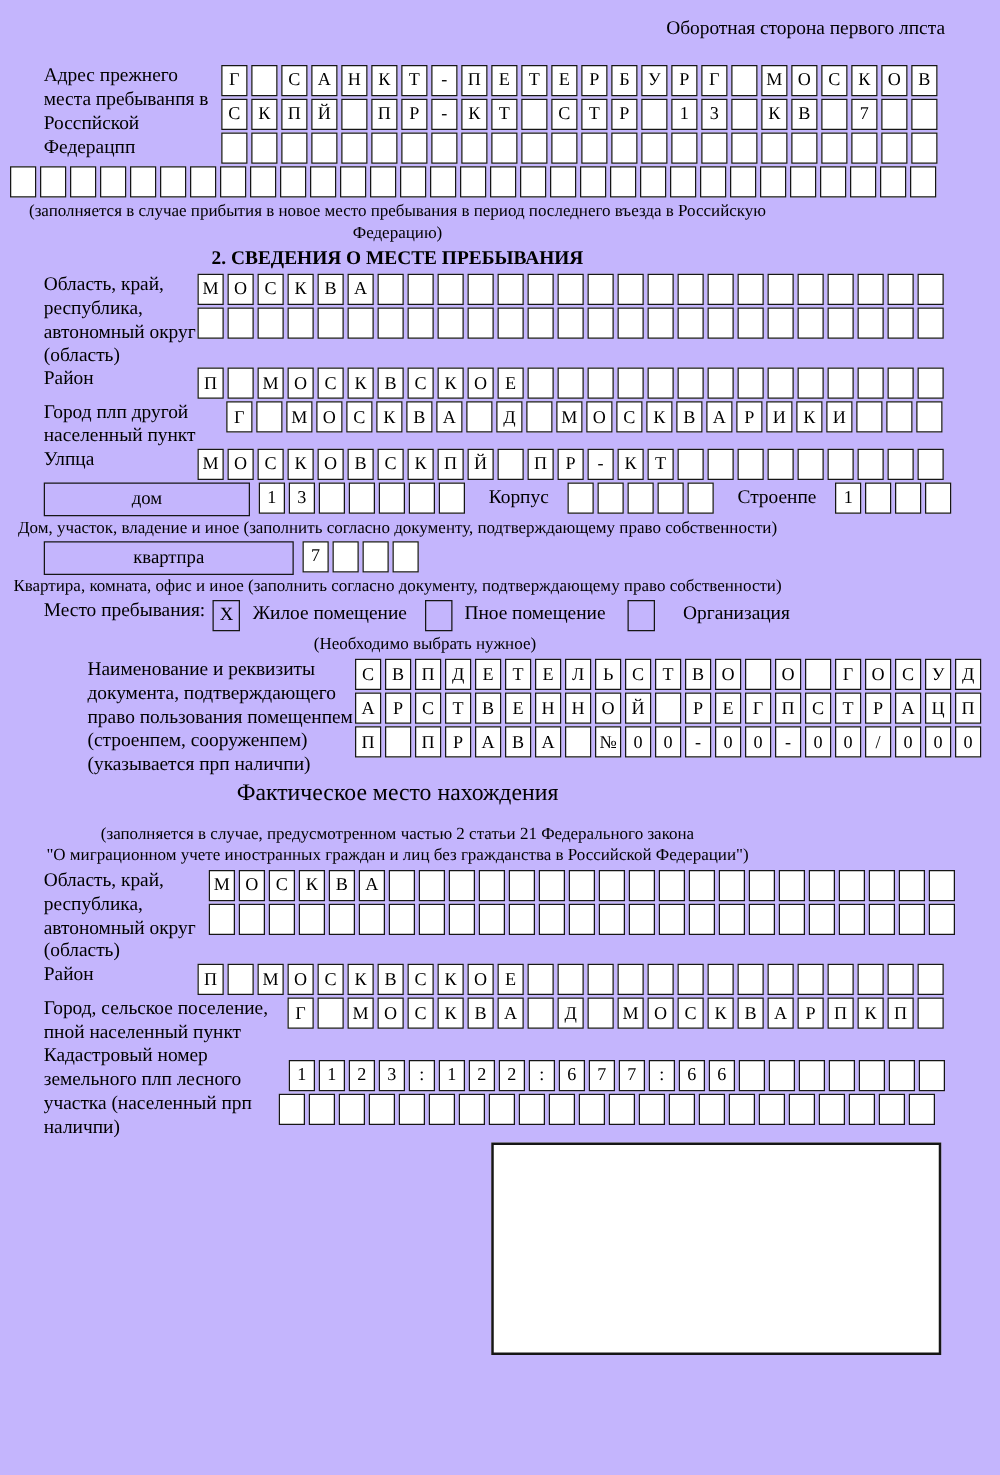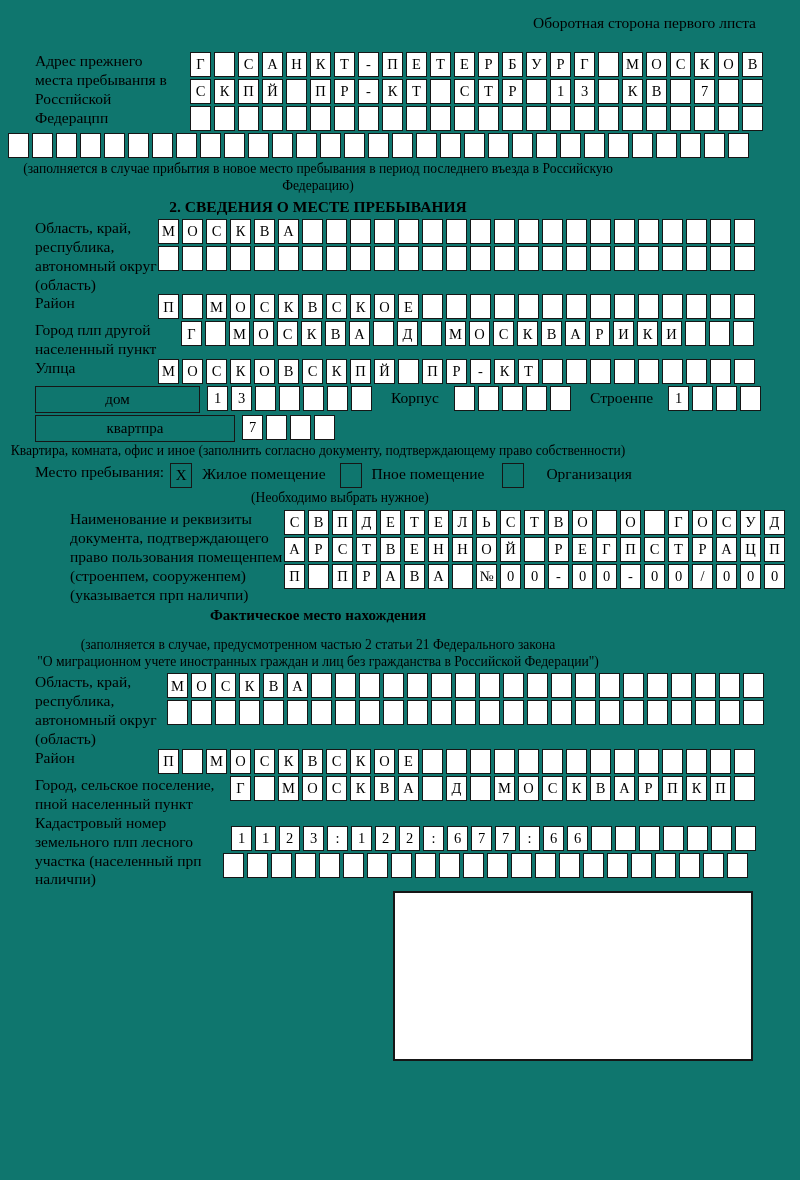--- a/index.html
+++ b/index.html
@@ -1,30 +1,30 @@
 <!DOCTYPE html>
 <html><head>
 <meta charset="utf-8">
 <style>
   html,body { margin:0; padding:0; background:#ffffff; }
   body { width:800px; height:1180px; font-family:"Liberation Serif","DejaVu Serif",serif; color:#000; }
-  .page { position:relative; width:800px; height:1180px; overflow:hidden; background:#0f766e; }
+  .page { position:relative; width:800px; height:1180px; overflow:hidden; background:#c4b5fd; }
   .content { padding:0 5px 0 35px; }
 
   .header-note { padding:14px 44px 0 0; text-align:right; font-size:15.5px; }
 
   .flabel { font-size:15.5px; line-height:1.22; }
   .frow { display:flex; align-items:flex-start; }
 
   .cellrow { display:flex; margin-bottom:2px; }
   .cell { box-sizing:border-box; flex:0 0 21px; width:21px; height:25px; margin-right:3px;
           border:1.7px solid #161616; display:flex; align-items:center; justify-content:center;
           font-size:14.5px; line-height:1; background:#fff; }
 
-  .addr-block { margin-top:20px;gap:13px; }
+  .addr-block { margin-top:20px; }
   .addr-label { width:142px; flex:0 0 142px; }
   .addr-row4 { margin-left:-27px; }
 
   .center-page { width:636px; margin-left:-35px; text-align:center; }
   .note-sm { font-size:13.6px; line-height:1.28; }
   .sec-title { margin-top:3px; font-weight:bold; font-size:15.5px;text-align:center; }
 
   .oblast-block { margin-top:3px; }
   .oblast-label { width:123px; flex:0 0 123px; }
   .oblast3-label { width:132px; flex:0 0 132px; }
@@ -46,21 +46,21 @@
   .cb { box-sizing:border-box; width:22px; height:25px; border:1.7px solid #161616;
         display:flex; align-items:center; justify-content:center; font-size:15px; }
   .cb-1 { margin-left:6px; } .lbl-after { margin:2px 0 0 10px; }
   .cb-2 { margin-left:14px; } .cb-3 { margin-left:18px; }
   .lbl-org { margin:2px 0 0 22px; }
   .choose-note { width:610px; text-align:center; margin-top:1px; }
 
   .doc-block { margin-top:4px;margin-left:35px; }
   .doc-label { width:214px; flex:0 0 214px; }
 
-  .fact-title { margin-top:2px; font-weight:bold; font-size:15px; }
+  .fact-title { margin-top:2px; font-weight:normal; font-size:19px; }
   .fact-notes { margin-top:12px; }
 
   .kad-block { }
   .kad-label { width:188px; flex:0 0 188px; }
   .kad-rows { margin-top:12px; }
   .kad-r1 { margin-left:8px; }
 
   .stamp-box { box-sizing:border-box; margin:2px 0 0 358px; width:360px; height:170px;
                border:2px solid #161616; background:#fff; }
   .stamp-note { margin:3px 0 0 316px; width:450px; text-align:center;
@@ -367,20 +367,21 @@
           <span class="cell"></span>
         </div>
       <div class="flabel inline-label">Строенпе</div>
       <div class="cellrow inline-cells">
           <span class="cell">1</span>
           <span class="cell"></span>
           <span class="cell"></span>
           <span class="cell"></span>
         </div>
     </div>
+    <div class="note-sm center-page">Дом, участок, владение и иное (заполнить согласно документу, подтверждающему право собственности)</div>
 
     <div class="frow apt-row">
       <div class="wide-box apt-box">квартпра</div>
       <div class="cellrow inline-cells">
           <span class="cell">7</span>
           <span class="cell"></span>
           <span class="cell"></span>
           <span class="cell"></span>
         </div>
     </div>

